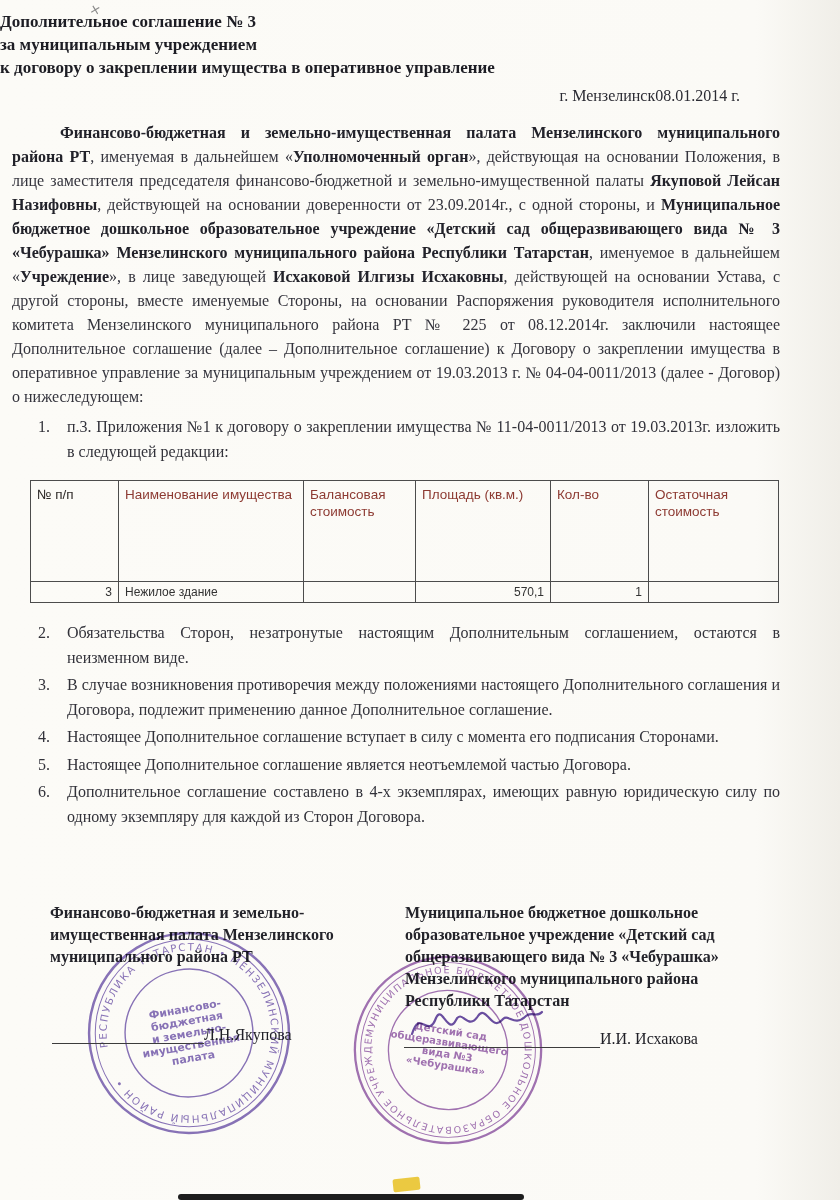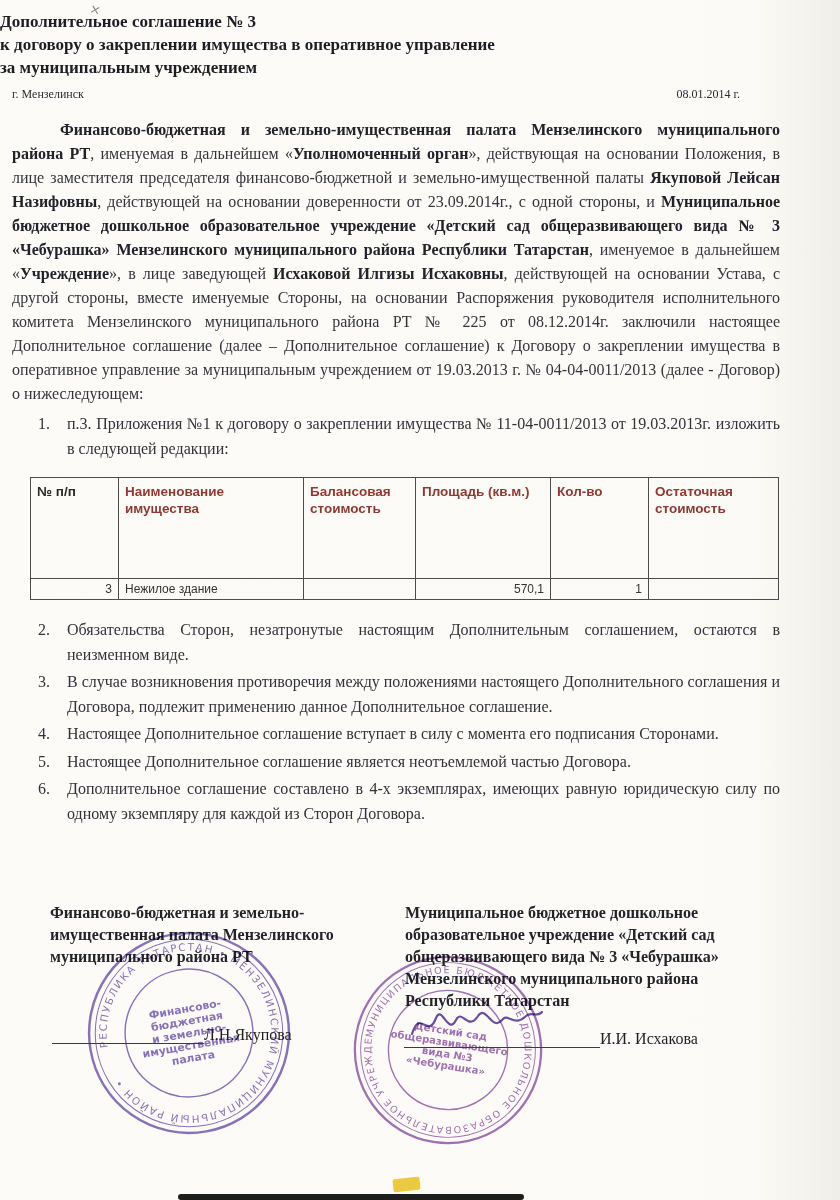--- a/index.html
+++ b/index.html
@@ -5,38 +5,38 @@
   html,body{margin:0;padding:0;background:#d8d6d0;}
   .page{
     position:relative; width:840px; height:1200px; margin:0 auto;
     background:linear-gradient(90deg,#fcfbf7 0%,#fbfaf6 90%,#f0eee8 100%);
     font-family:"Liberation Serif", serif; color:#32323a; overflow:hidden;
   }
   
   .title{ padding-top:10px; text-align:left; font-weight:bold;
     font-size:17px; line-height:23px; color:#1d1d24; }
   
-  .place-date{ display:flex; justify-content:space-between;
-    margin:8px 100px 0 12px; font-size:12px; color:#2b2b33; }
+  .place-date{ display:flex; justify-content:flex-end;
+    margin:8px 100px 0 12px; font-size:16px; color:#2b2b33; }
   
   .body-par{ margin:16px 60px 0 12px; text-align:justify; text-indent:48px;
     font-size:16px; line-height:24px; color:#34343d; }
   .b{ font-weight:bold; color:#22222a; }
   
   .olist{ margin:6px 60px 0 38px; font-size:16px; line-height:24.5px; }
   .oli{ display:flex; gap:9px; margin-top:3px; }
   .num{ width:20px; flex:0 0 auto; }
   .itext{ flex:1; text-align:justify; }
   
   .ptable{ border-collapse:collapse; margin:16px 0 0 30px; width:748px;
     table-layout:fixed; font-family:"Liberation Sans", sans-serif; }
   .ptable th,.ptable td{ border:1px solid #4c4c4c; }
   .ptable{ border:1.5px solid #444; }
   .ptable th{ height:90px; vertical-align:top; text-align:left;
-    padding:5px 6px; font-size:13.5px; line-height:17px; font-weight:bold; color:#8d3a32; }
+    padding:5px 6px; font-size:13.5px; line-height:17px; font-weight:normal; color:#8d3a32; }
   .ptable th:first-child{ color:#2e2a28; }
   .ptable td{ height:18px; padding:1px 6px; font-size:12px; color:#333; vertical-align:middle; }
   .ra{ text-align:right; }
   
   .sig-area{ position:absolute; left:0; top:900px; width:840px; height:300px; }
   .org{ position:absolute; font-weight:bold; font-size:16px; line-height:22px; color:#23232a; }
   .org-left{ left:50px; top:2px; width:302px; }
   .org-right{ left:405px; top:2px; width:340px; }
   .sig-row{ position:absolute; display:flex; align-items:flex-end; font-size:16px; color:#1f1f26; }
   .sig-row-left{ left:52px; top:126px; }
@@ -64,22 +64,22 @@
 </style>
 </head>
 <body>
 
 <div class="page">
 
   <div class="pen-mark-top">×</div>
 
   <header class="title">
     <div>Дополнительное соглашение № 3</div>
+    <div>за муниципальным учреждением</div>
     <div>к договору о закреплении имущества в оперативное управление</div>
-    <div>за муниципальным учреждением</div>
   </header>
 
   <div class="place-date">
     <span>г. Мензелинск</span>
     <span>08.01.2014 г.</span>
   </div>
 
   <p class="body-par"><span class="b">Финансово-бюджетная и земельно-имущественная палата Мензелинского муниципального района РТ</span><span>, именуемая в дальнейшем «</span><span class="b">Уполномоченный орган</span><span>», действующая на основании Положения, в лице заместителя председателя финансово-бюджетной и земельно-имущественной палаты </span><span class="b">Якуповой Лейсан Назифовны</span><span>, действующей на основании доверенности от 23.09.2014г., с одной стороны, и </span><span class="b">Муниципальное бюджетное дошкольное образовательное учреждение «Детский сад общеразвивающего вида № 3 «Чебурашка» Мензелинского муниципального района Республики Татарстан</span><span>, именуемое в дальнейшем «</span><span class="b">Учреждение</span><span>», в лице заведующей </span><span class="b">Исхаковой Илгизы Исхаковны</span><span>, действующей на основании Устава, с другой стороны, вместе именуемые Стороны, на основании Распоряжения руководителя исполнительного комитета Мензелинского муниципального района РТ № 225 от 08.12.2014г. заключили настоящее Дополнительное соглашение (далее – Дополнительное соглашение) к Договору о закреплении имущества в оперативное управление за муниципальным учреждением от 19.03.2013 г. № 04-04-0011/2013 (далее - Договор) о нижеследующем:</span></p>
 
   <div class="olist">

